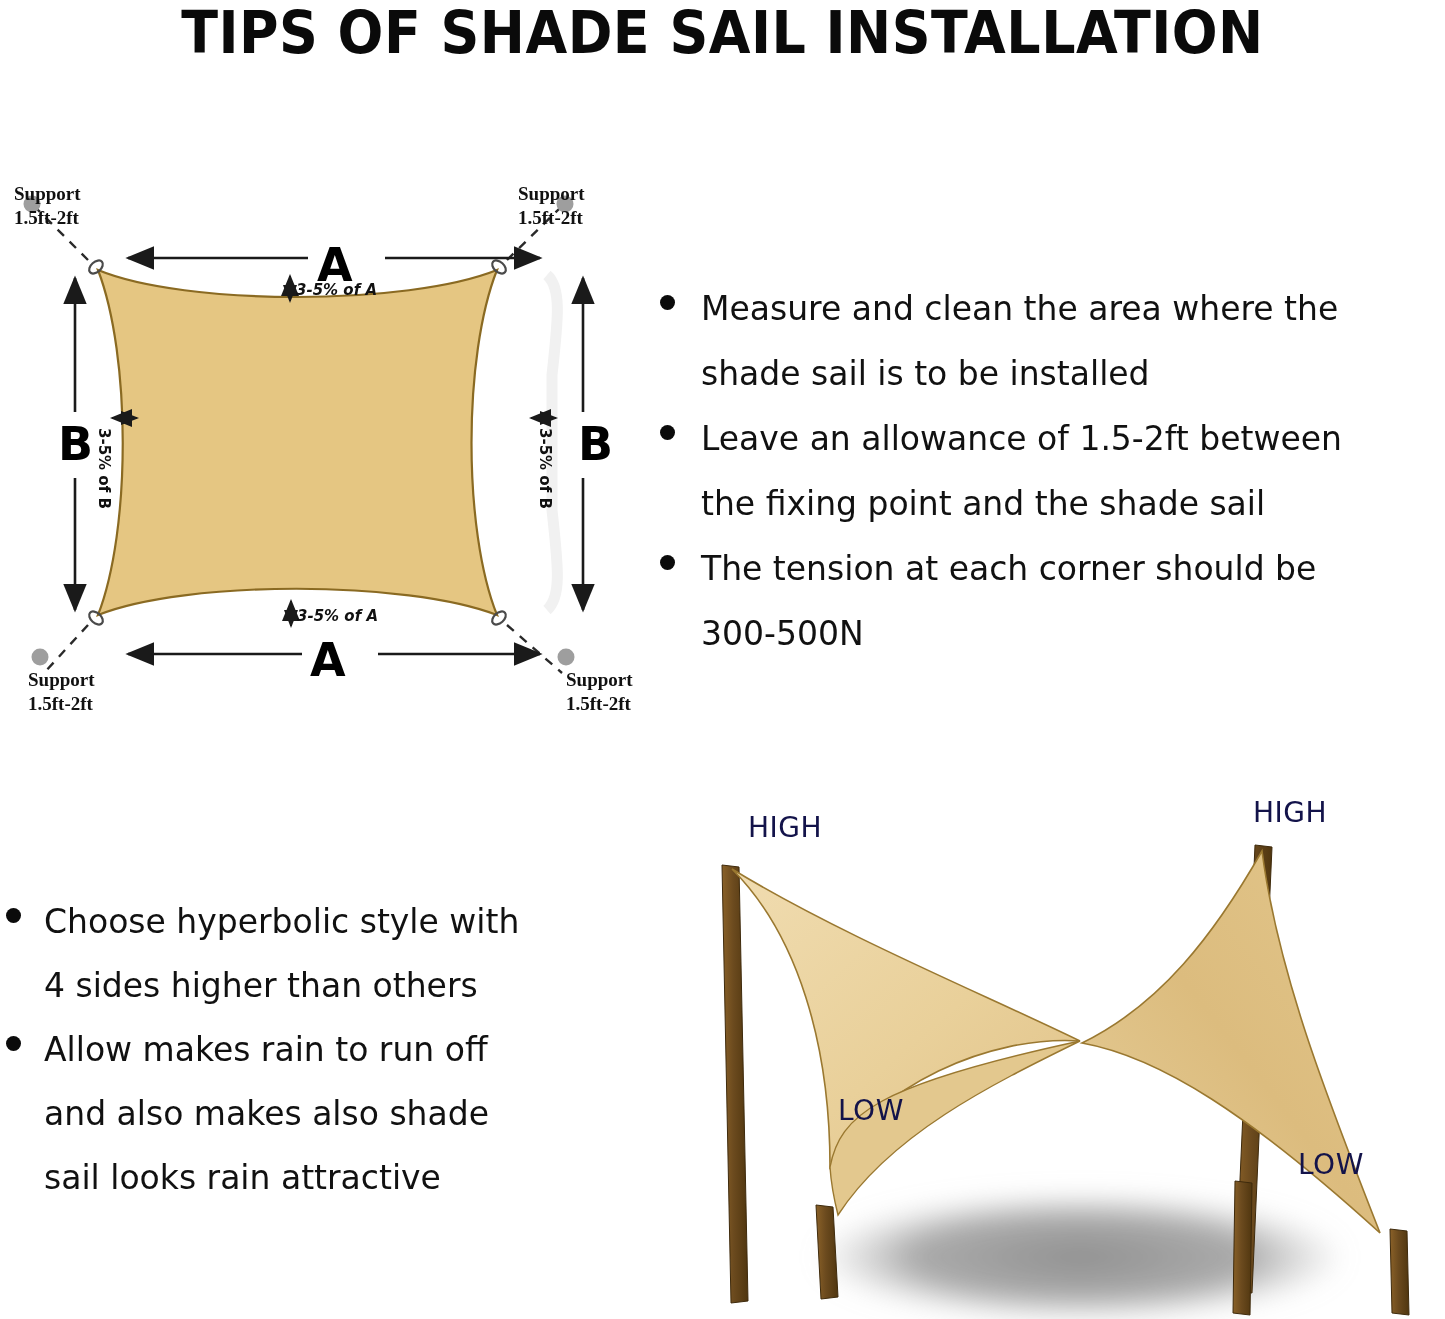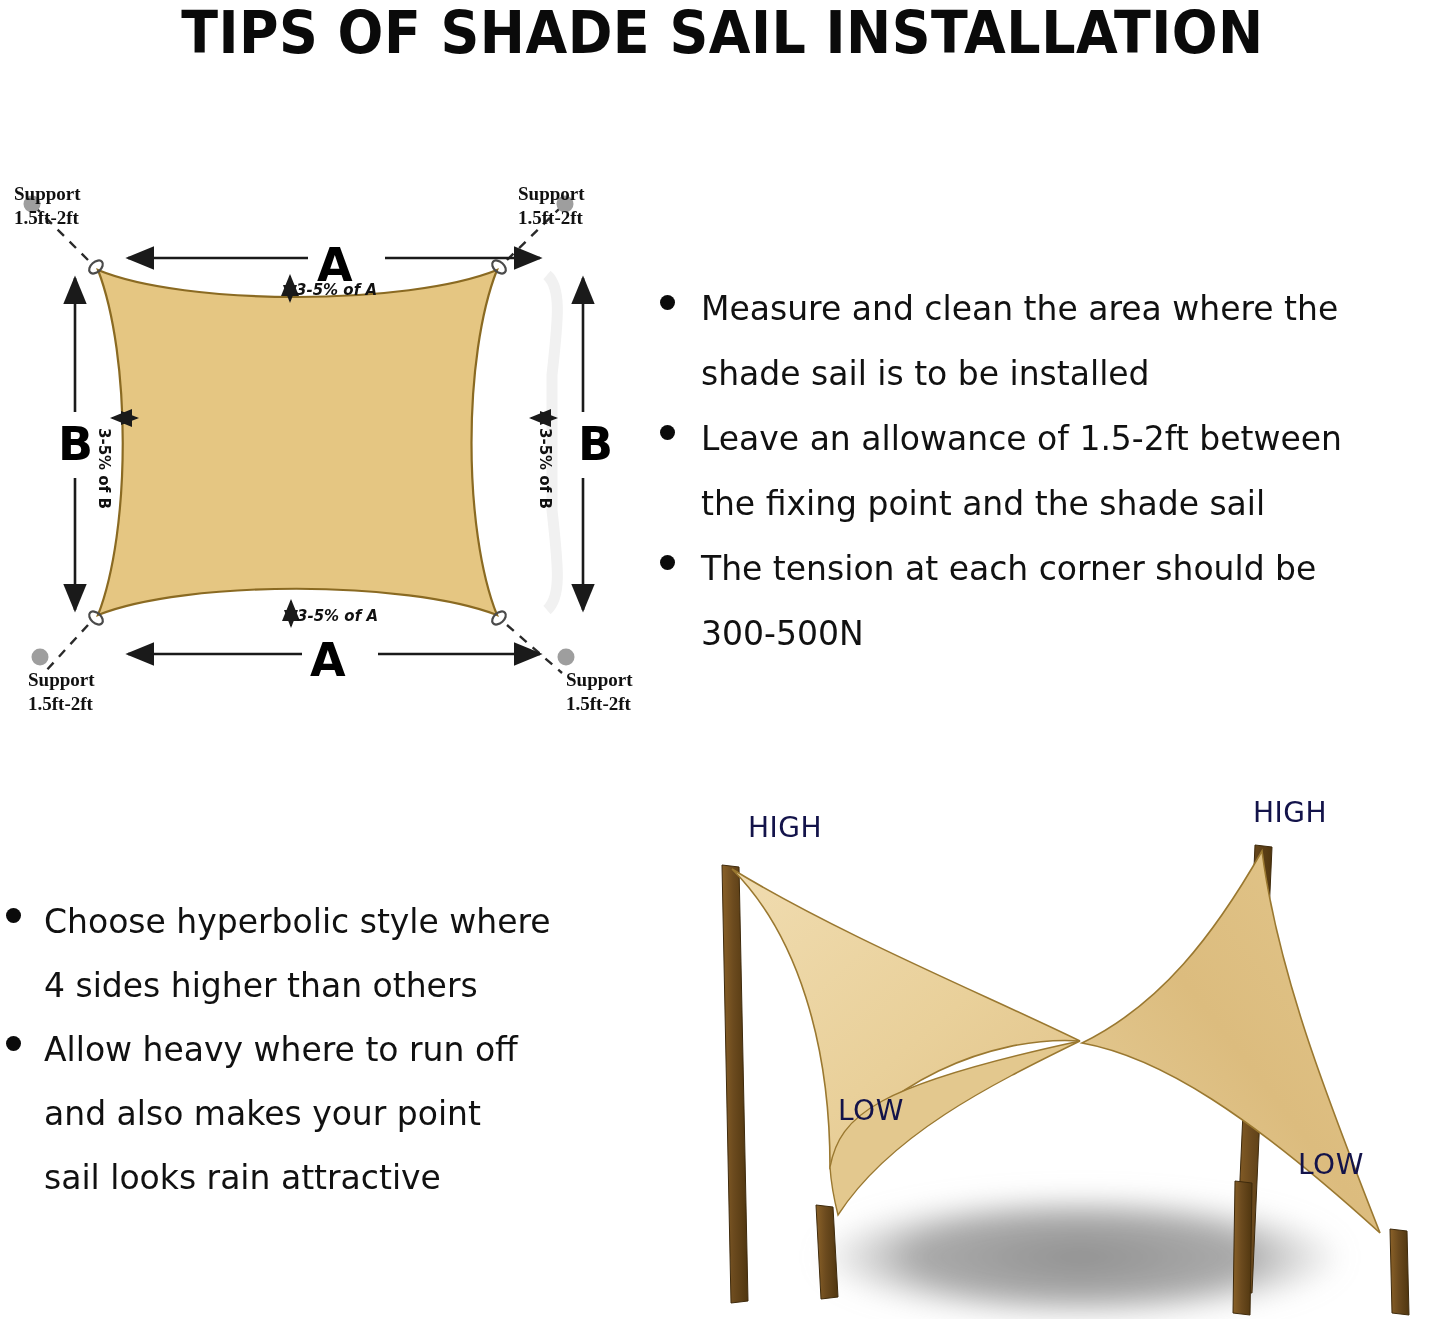--- a/index.html
+++ b/index.html
@@ -306,27 +306,27 @@
   <li>
     <span class="bullet-dot"></span>
     <span class="bullet-text">The tension at each corner should be</span>
     <span class="bullet-text">300-500N</span>
   </li>
 </ul>
 
 <ul class="bullets" id="bullets-bottom">
   <li>
     <span class="bullet-dot"></span>
-    <span class="bullet-text">Choose hyperbolic style where</span>
+    <span class="bullet-text">Choose hyperbolic style with</span>
     <span class="bullet-text">4 sides higher than others</span>
   </li>
   <li>
     <span class="bullet-dot"></span>
-    <span class="bullet-text">Allow heavy where to run off</span>
-    <span class="bullet-text">and also makes your point</span>
+    <span class="bullet-text">Allow makes rain to run off</span>
+    <span class="bullet-text">and also makes also shade</span>
     <span class="bullet-text">sail looks rain attractive</span>
   </li>
 </ul>
 
 <div id="hyper-diagram">
 
   <svg width="755" height="534" viewBox="0 0 755 534">
     <defs>
       <linearGradient id="sailA" x1="0" y1="0" x2="1" y2="1">
         <stop offset="0%" stop-color="#F0DCB0"></stop>

